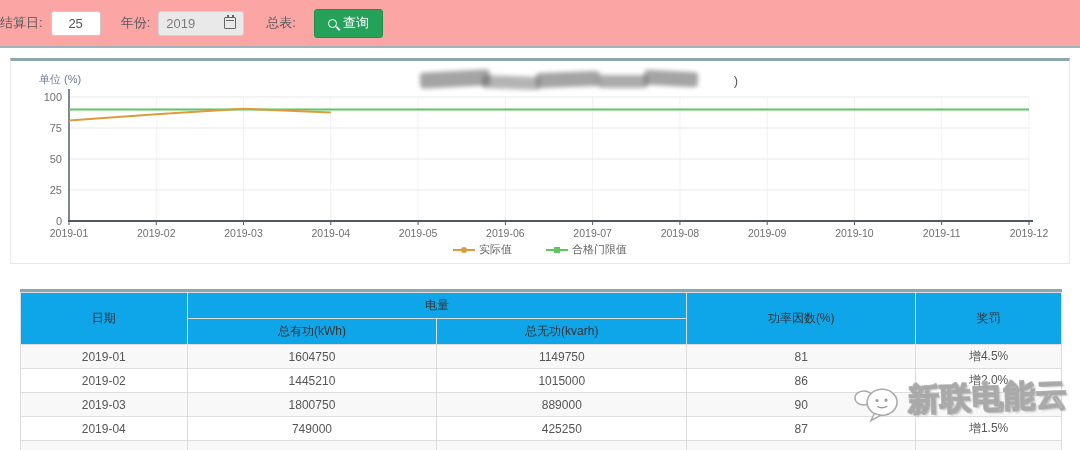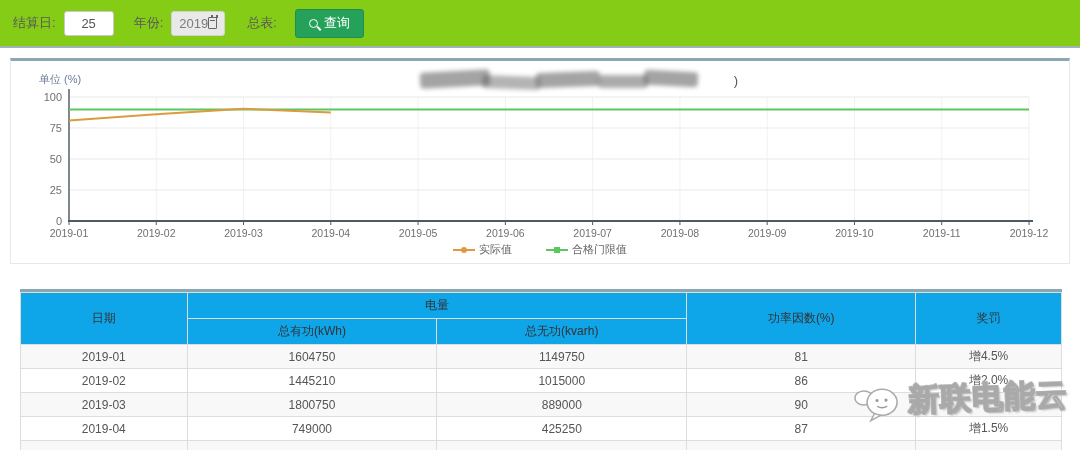--- a/index.html
+++ b/index.html
@@ -1,27 +1,27 @@
 <!DOCTYPE html>
 <html><head>
 <meta charset="utf-8">
 <style>
   * { margin:0; padding:0; box-sizing:border-box; }
   html,body { width:1080px; height:450px; overflow:hidden; background:#fff;
     font-family:"Liberation Sans","DejaVu Sans",sans-serif; position:relative; }
 
   
   .topbar { position:absolute; left:0; top:0; width:1080px; height:48px;
-    background:#84cc16; border-bottom:2px solid #9fb4ba;
-    display:flex; align-items:center; padding-left:13px; gap:8px; }
+    background:#fca5a5; border-bottom:2px solid #9fb4ba;
+    display:flex; align-items:center; gap:8px; }
   .tb-label { font-size:13px; color:#5a5a5a; white-space:nowrap; }
   .tb-input { width:50px; height:25px; border:1px solid #c9c9c9; border-radius:3px;
     background:#fff; text-align:center; font-size:13px; color:#555;
     font-family:inherit; }
-  .tb-year { width:54px; height:25px; border:1px solid #d2d2d2; border-radius:3px;
+  .tb-year { width:86px; height:25px; border:1px solid #d2d2d2; border-radius:3px;
     background:#e9e9e9; display:flex; align-items:center; justify-content:space-between;
     padding:0 7px; color:#7c7c7c; font-size:13px; cursor:pointer; }
   .cal-icon { width:12px; height:12px; border:1.4px solid #666; border-radius:1px;
     position:relative; display:inline-block; }
   .cal-icon::before { content:""; position:absolute; left:1px; right:1px; top:2px;
     height:1.4px; background:#666; }
   .cal-icon::after { content:""; position:absolute; left:2px; top:-3px; width:2px;
     height:3px; background:#666; box-shadow:5px 0 0 #666; }
   .tb-select { min-width:118px; height:26px; border:1px solid #d2d2d2; border-radius:3px;
     background:#e9e9e9; display:flex; align-items:center; gap:6px;

